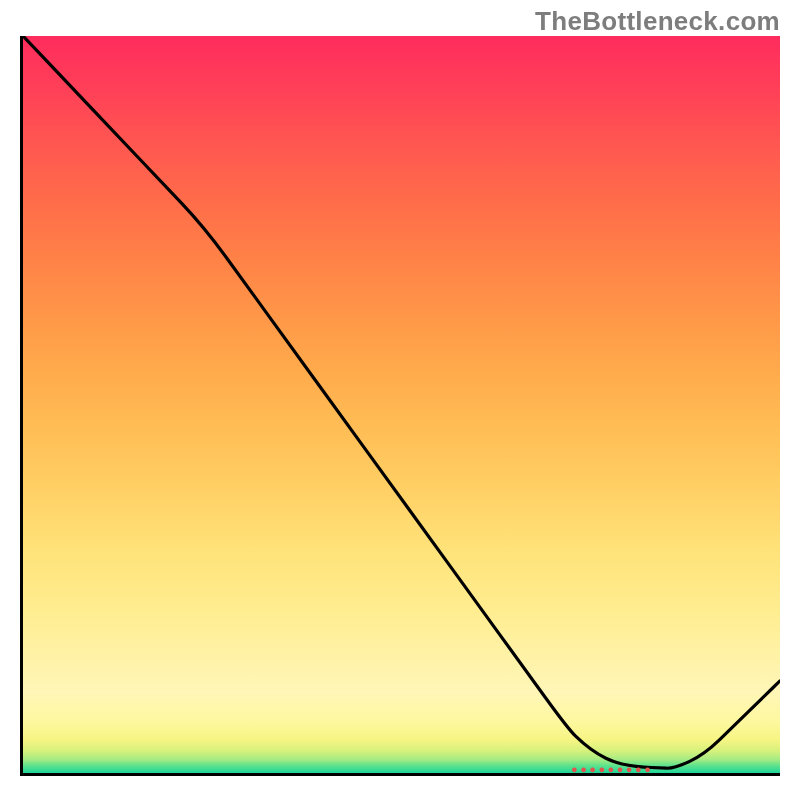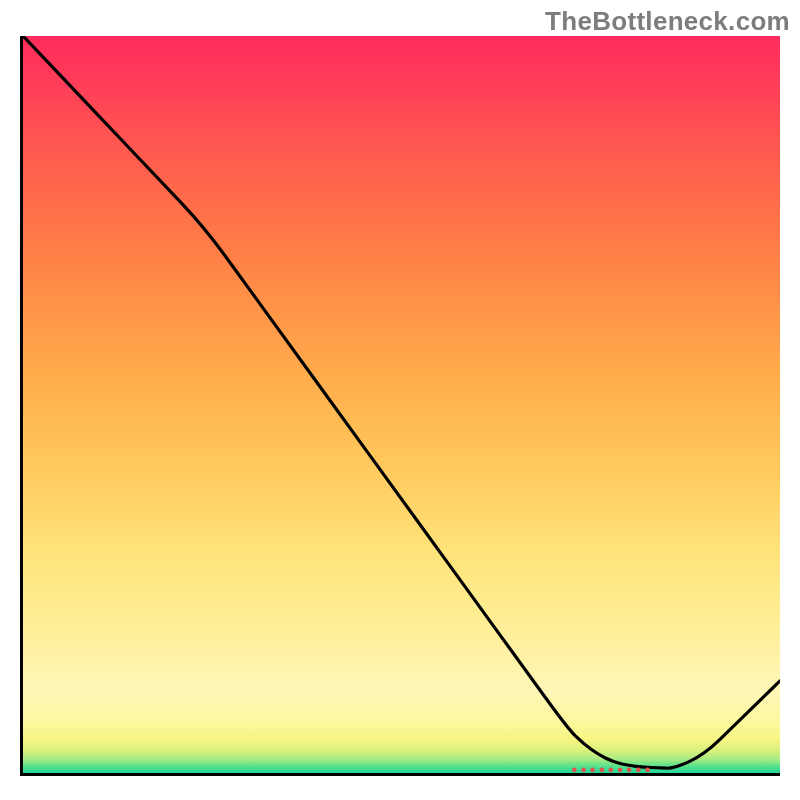--- a/index.html
+++ b/index.html
@@ -12,21 +12,21 @@
     font-family: Arial, Helvetica, sans-serif;
   }
   .frame {
     position: relative;
     width: 800px;
     height: 800px;
   }
   .watermark {
     position: absolute;
     top: 6px;
-    right: 10px;
+    right: 20px;
     font-size: 26px;
     font-weight: 600;
     color: #7d7d7d;
     letter-spacing: 0.3px;
   }
   .plot-area {
     position: absolute;
     left: 20px;
     top: 36px;
     width: 760px;

